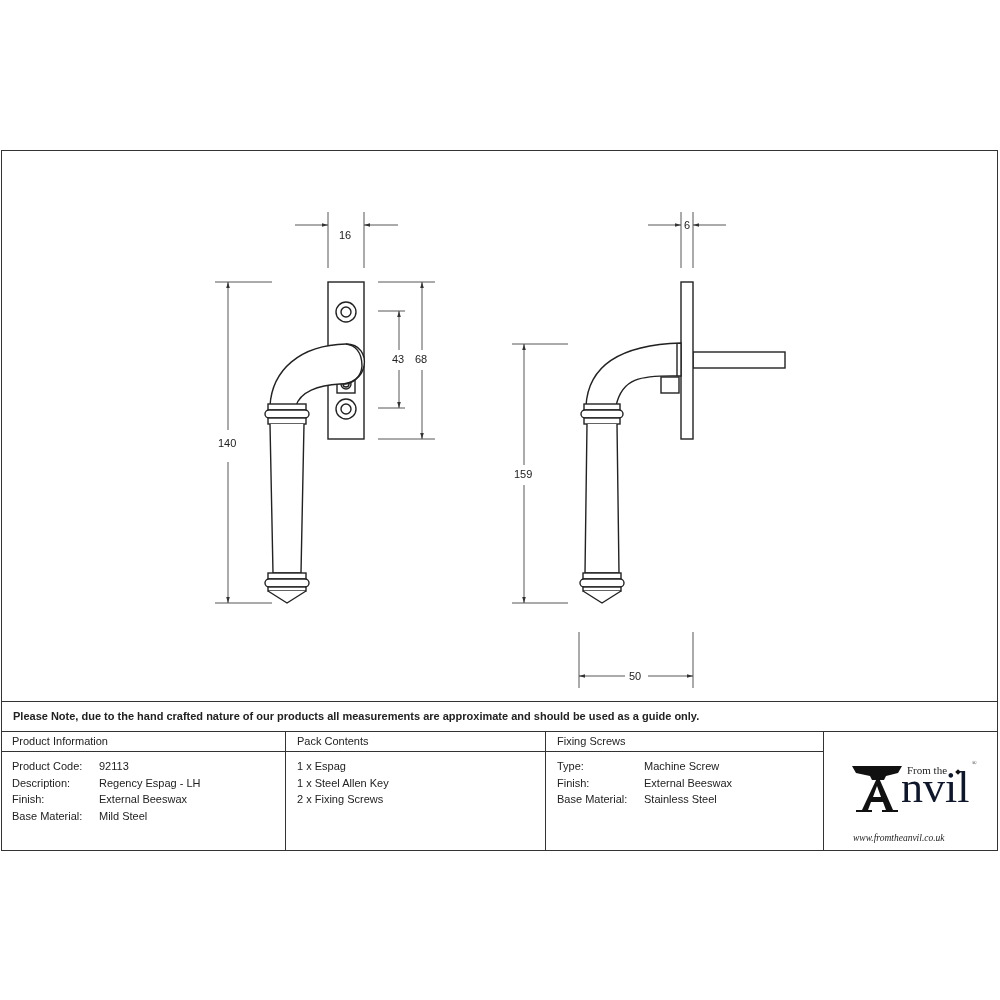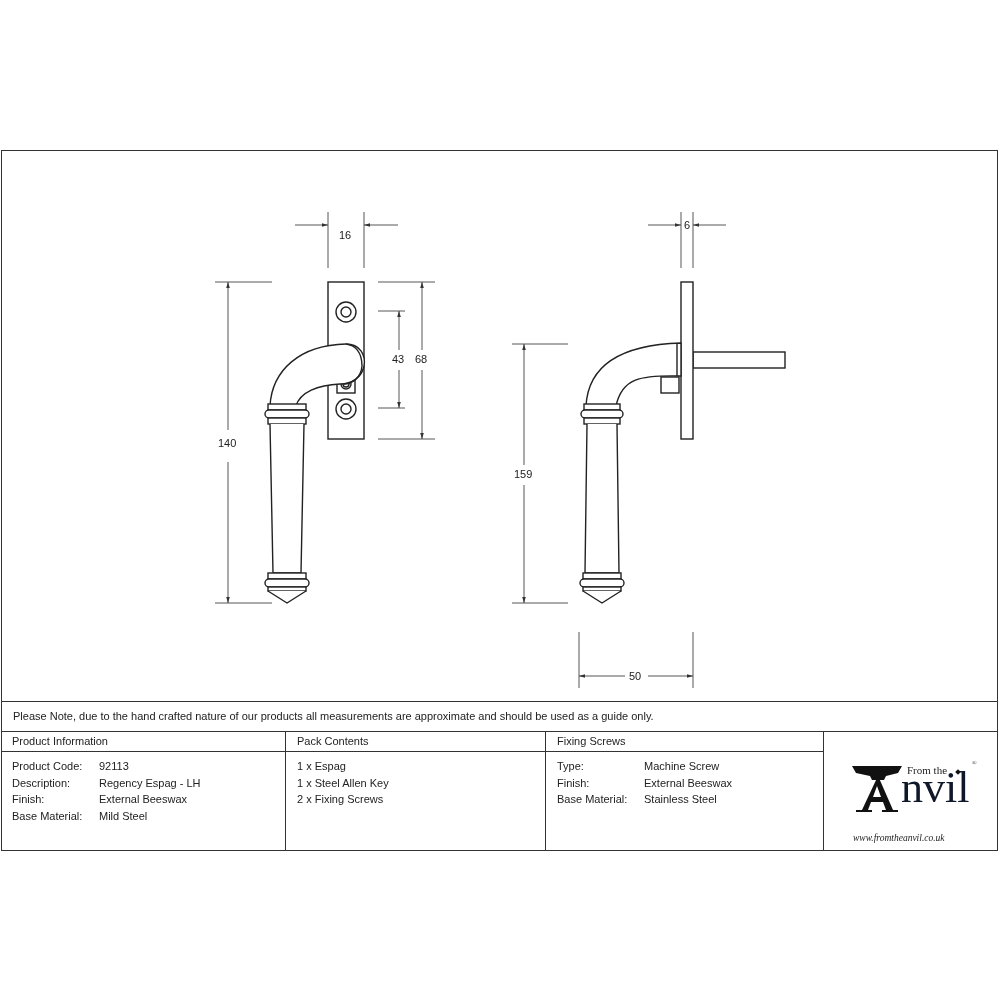--- a/index.html
+++ b/index.html
@@ -1,19 +1,19 @@
 <!DOCTYPE html>
 <html><head>
 <meta charset="utf-8">
 <style>
   html, body { margin: 0; padding: 0; background: #ffffff; }
   body { width: 1000px; height: 1000px; position: relative; overflow: hidden; font-family: "Liberation Sans", sans-serif; color: #222; }
   .sheet { position: absolute; left: 1px; top: 150px; width: 997px; height: 701px; border: 1.5px solid #333; box-sizing: border-box; }
   svg.drawing { position: absolute; left: 0; top: 0; }
-  .note-row { position: absolute; left: 1px; top: 701px; width: 997px; height: 31px; border-top: 1.5px solid #333; box-sizing: border-box; font-size: 11px; padding: 8px 0 0 12px; }
+  .note-row { position: absolute; left: 1px; top: 701px; width: 997px; height: 31px; border-top: 1.5px solid #333; box-sizing: border-box; font-size: 11px; padding: 8px 0 0 12px; font-weight: bold; }
   .info { position: absolute; left: 1px; top: 731px; width: 997px; height: 120px; border-top: 1.5px solid #333; box-sizing: border-box; }
   .col { position: absolute; top: 0; height: 119px; border-right: 1.5px solid #333; box-sizing: border-box; }
   .col-head { height: 20px; border-bottom: 1.5px solid #333; box-sizing: border-box; font-size: 11px; padding: 3px 0 16px 11px; }
   .col-body { padding: 6px 0 0 11px; font-size: 11px; line-height: 16.6px; }
   .kv { display: flex; }
   .kv .k { width: 87px; }
   .logo-cell { position: absolute; top: 0; left: 822px; width: 175px; height: 119px; padding-left: 12px; }
   .logo { position: absolute; left: 30px; top: 28px; width: 130px; height: 70px; }
   .logo .from { position: absolute; left: 54px; top: 4px; font-family: "Liberation Serif", serif; font-size: 11px; }
   .logo .dot { position: absolute; left: 103px; top: 10px; width: 4px; height: 4px; background: #111; transform: rotate(45deg); }

